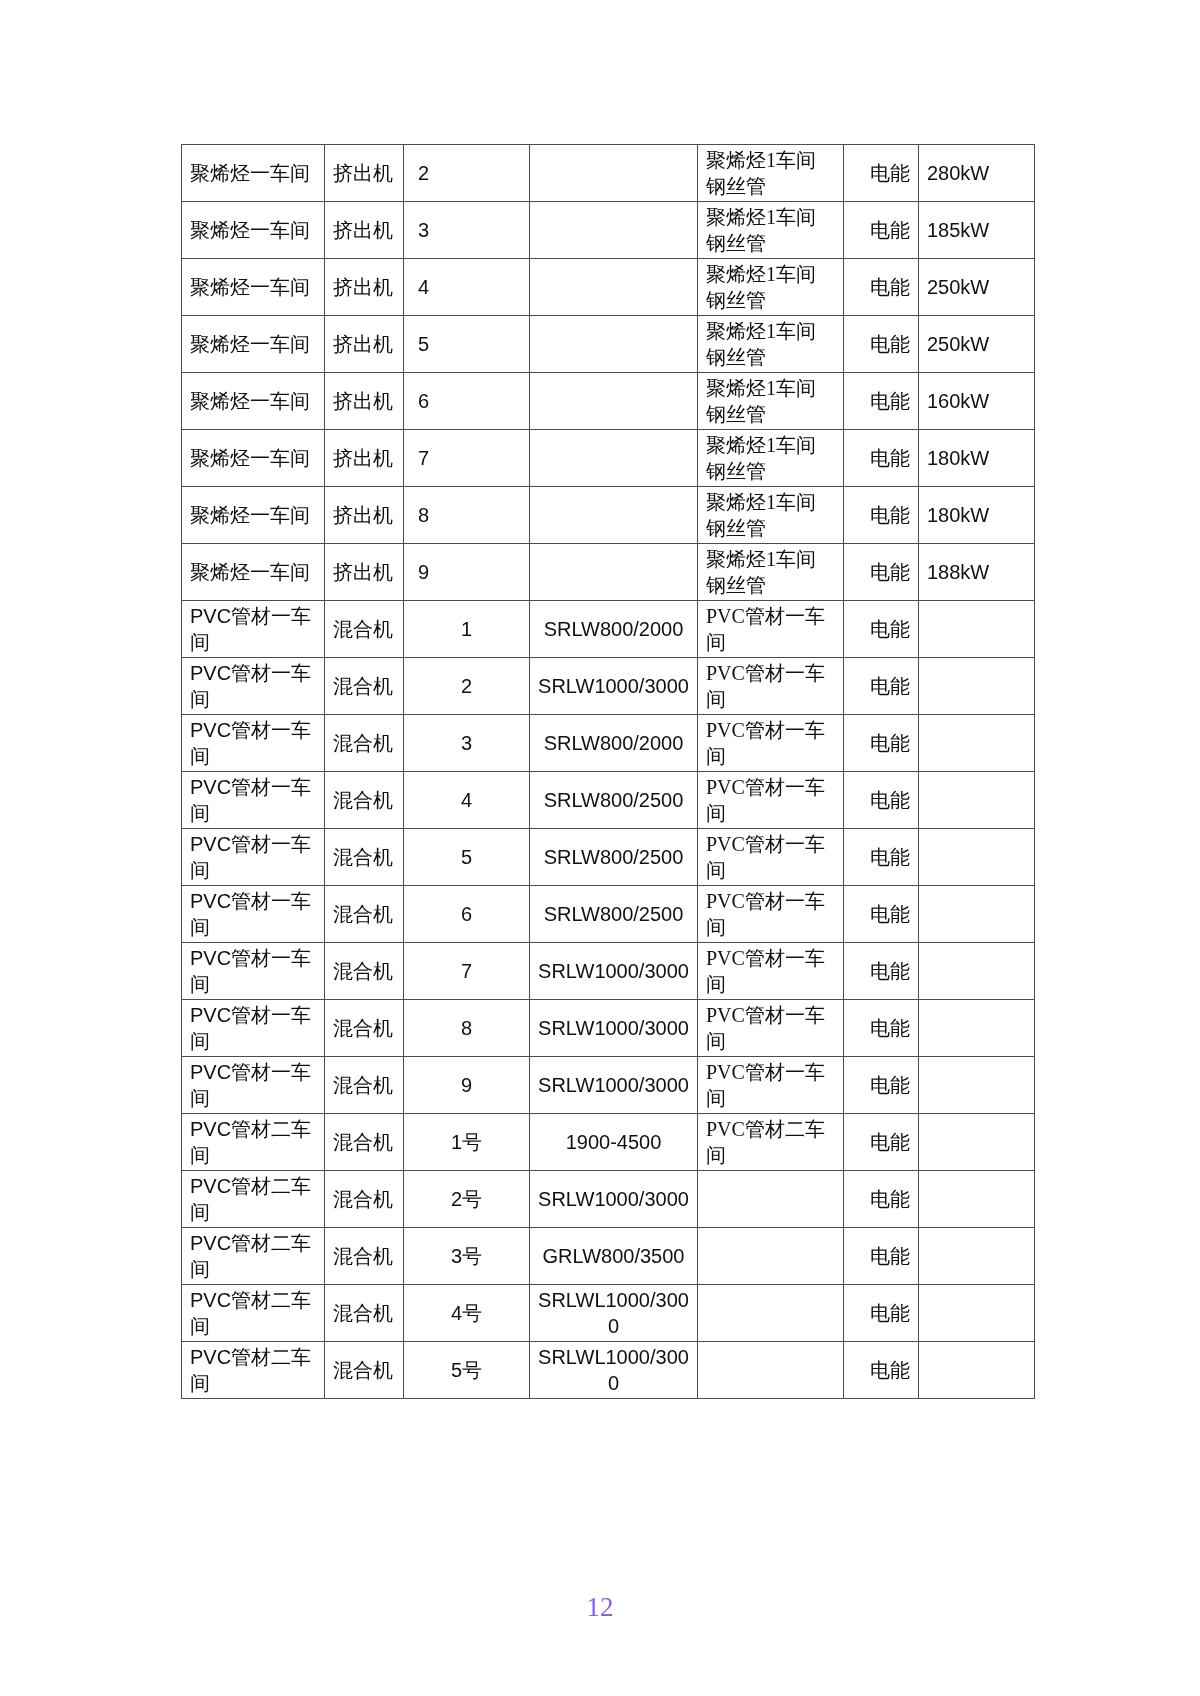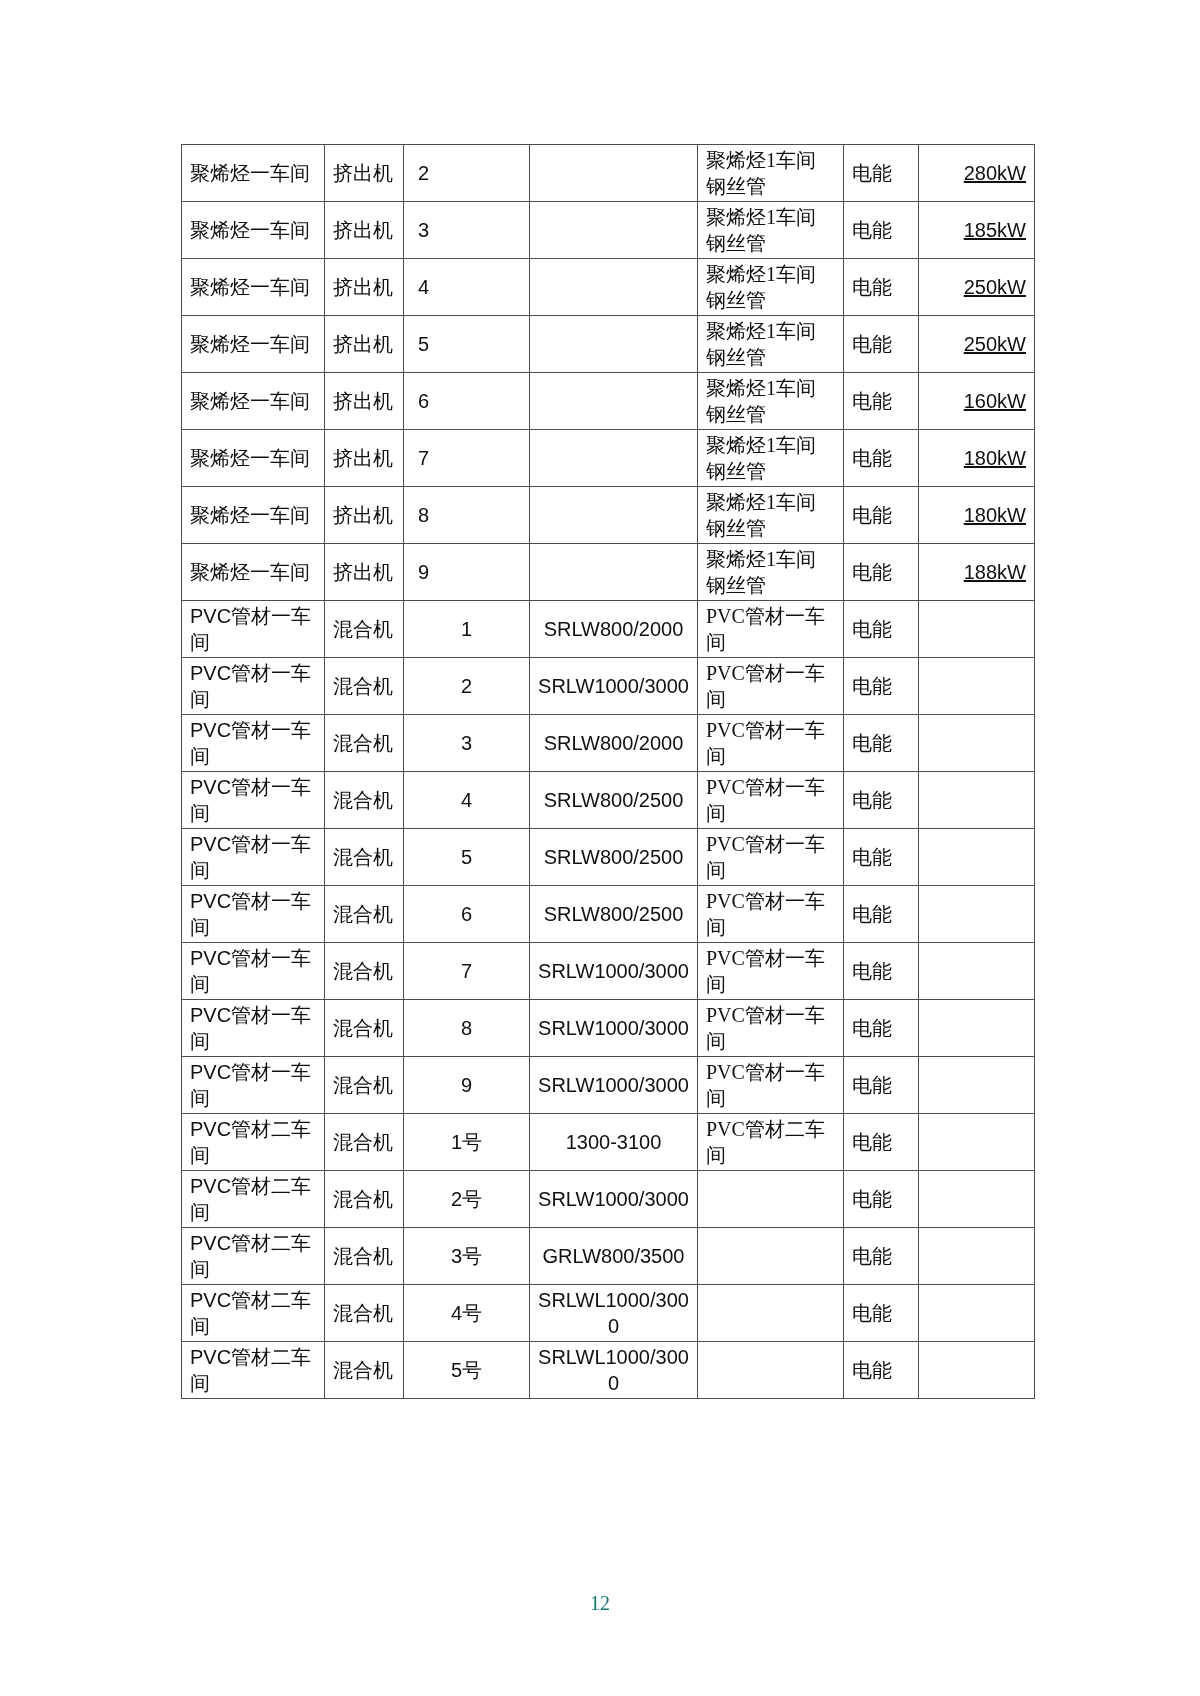--- a/index.html
+++ b/index.html
@@ -35,31 +35,31 @@
     overflow: hidden;
     word-wrap: break-word;
   }
   td.col-workshop  { text-align: left; }
   td.col-equipment { text-align: left; }
   td.col-number    { text-align: center; }
   td.col-number.num-left { text-align: left; padding-left: 14px; }
   td.col-model     { text-align: center; word-break: break-all; padding-left: 4px; padding-right: 4px; }
   td.col-location  { text-align: left; font-family: Liberation Serif, serif; }
   td.col-location.loc-center { text-align: center; }
-  td.col-energy    { text-align: left; }
-  td.col-power     { text-align: right; padding-left: 11px; text-decoration: underline; }
+  td.col-energy    { text-align: right; }
+  td.col-power     { text-align: left; padding-left: 11px; }
   .footer-page-number {
     position: absolute;
     top: 1592px;
     left: 0;
     width: 100%;
     text-align: center;
     font-family: "Liberation Serif", serif;
-    font-size: 20px;
-    color: #0f766e;
+    font-size: 27px;
+    color: #8b5cf6;
   }
 </style>
 </head>
 <body>
 
 <div class="page">
 
   <table class="equipment-table">
     <colgroup>
       <col style="width:143px">
@@ -221,21 +221,21 @@
           <td class="col-number">9</td>
           <td class="col-model">SRLW1000/3000</td>
           <td class="col-location">PVC管材一车间</td>
           <td class="col-energy">电能</td>
           <td class="col-power"></td>
         </tr>
         <tr>
           <td class="col-workshop">PVC管材二车间</td>
           <td class="col-equipment">混合机</td>
           <td class="col-number">1号</td>
-          <td class="col-model">1300-3100</td>
+          <td class="col-model">1900-4500</td>
           <td class="col-location">PVC管材二车间</td>
           <td class="col-energy">电能</td>
           <td class="col-power"></td>
         </tr>
         <tr>
           <td class="col-workshop">PVC管材二车间</td>
           <td class="col-equipment">混合机</td>
           <td class="col-number">2号</td>
           <td class="col-model">SRLW1000/3000</td>
           <td class="col-location"></td>

